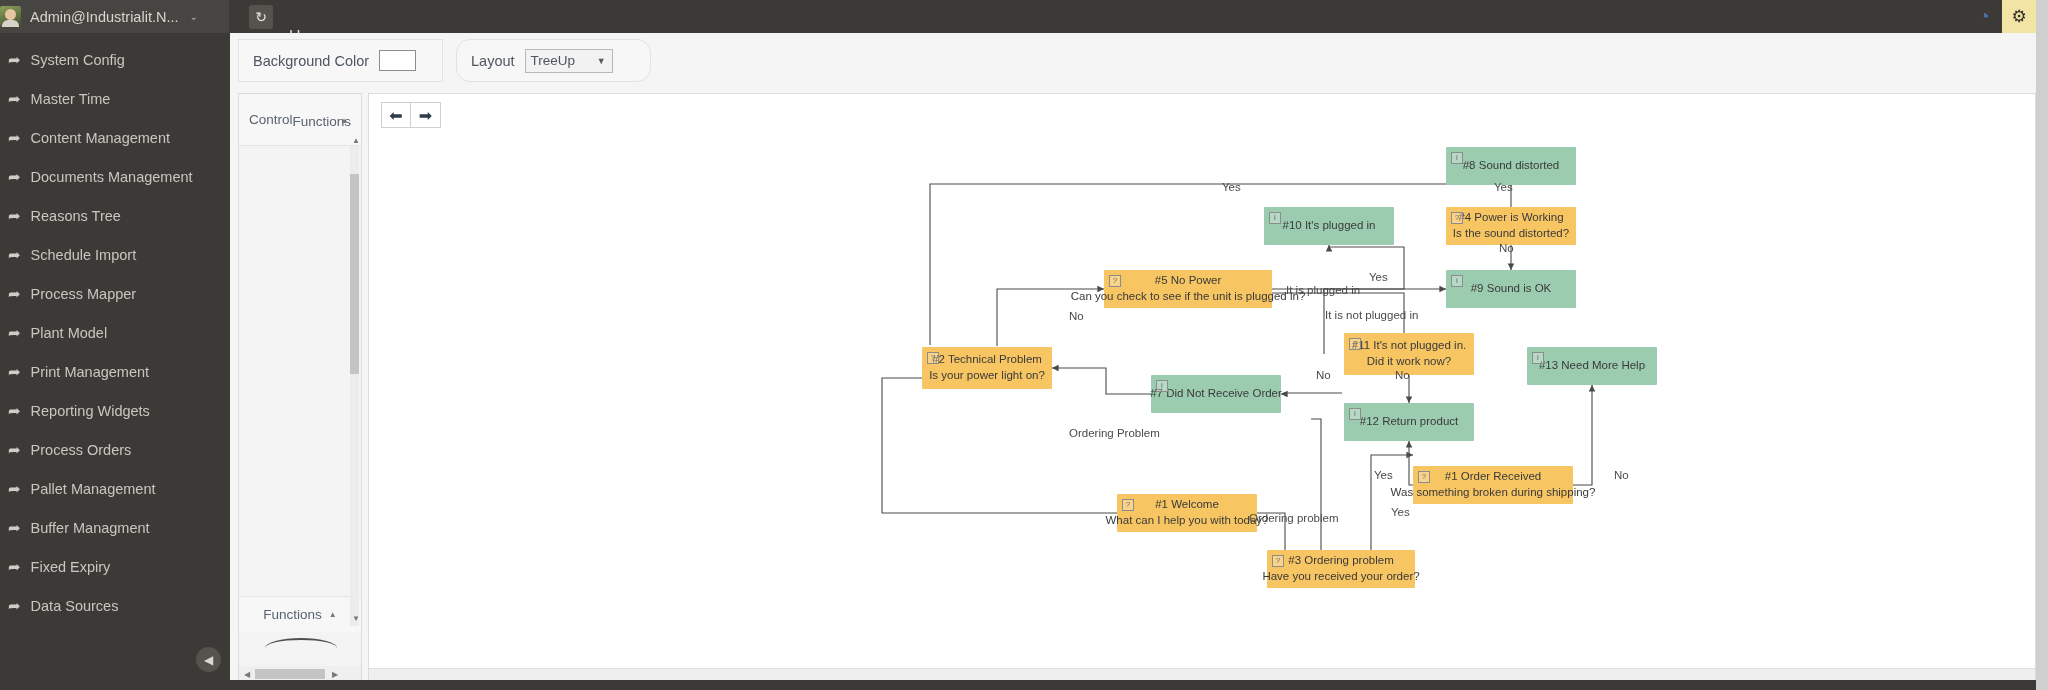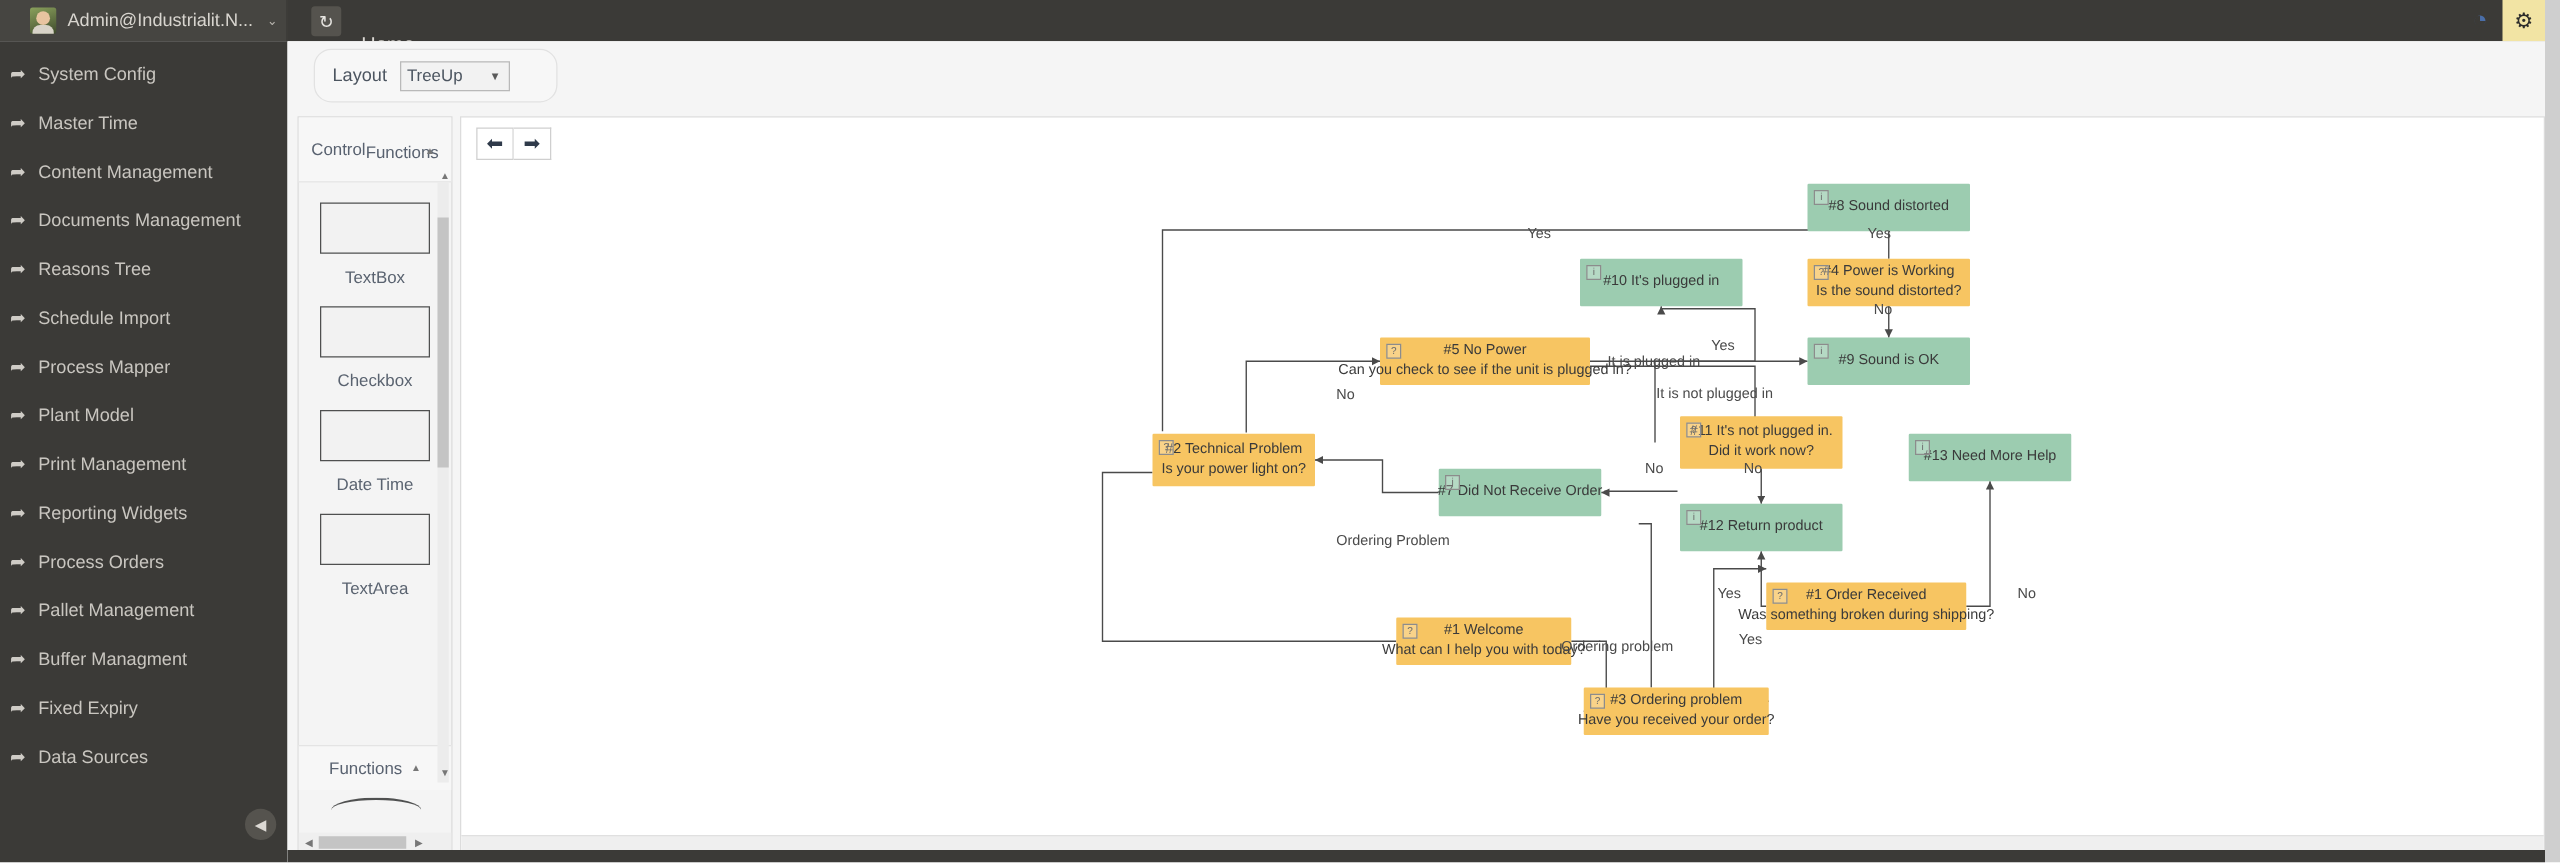--- a/index.html
+++ b/index.html
@@ -11,21 +11,21 @@
     position:relative;
   }
 
   
   #topbar {
     position:absolute; left:0; top:0; width:2048px; height:33px;
     background:#3b3a37; display:flex; align-items:center;
   }
   #user-chip {
     width:230px; height:33px; background:#464541;
-    display:flex; align-items:center; gap:9px; padding-left:24px;
+    display:flex; align-items:center; gap:9px; padding-left:0;
     border-right:1px solid #3b3a37;
   }
   #avatar {
     width:21px; height:21px; flex:0 0 21px; border-radius:2px;
     background:linear-gradient(160deg,#8aa15c 0%,#6d7f4a 40%,#3e4a2c 100%);
     position:relative; overflow:hidden;
   }
   #avatar:before{
     content:""; position:absolute; left:5px; top:3px; width:11px; height:11px;
     border-radius:50%; background:#e8c4a0;
@@ -272,53 +272,39 @@
   <div class="side-item">
     <span class="side-arrow">➦</span>
     <span>Data Sources</span>
   </div>
   <div id="collapse-btn">◀</div>
 </div>
 
 <div id="main">
 
   <div id="toolbar">
+    <div class="tool-group" style="width:205px;">
+      <span class="tool-label">Background Color</span>
+      <div id="bg-color-swatch"></div>
+    </div>
     <div style="width:13px;"></div>
     <div class="tool-group" style="width:195px;border-radius:14px;">
       <span class="tool-label">Layout</span>
       <div id="layout-select">
         <span>TreeUp</span>
         <span id="layout-caret">▼</span>
       </div>
     </div>
   </div>
 
   <div id="palette">
     <div id="palette-head">
       <span id="palette-head-title">Control</span>
       <span id="palette-head-sub">Functions</span>
       <span id="palette-head-caret">▲</span>
-    </div>
-    <div id="palette-body">
-      <div class="pal-item">
-        <div class="pal-box"></div>
-        <span class="pal-caption">TextBox</span>
-      </div>
-      <div class="pal-item">
-        <div class="pal-box"></div>
-        <span class="pal-caption">Checkbox</span>
-      </div>
-      <div class="pal-item">
-        <div class="pal-box"></div>
-        <span class="pal-caption">Date Time</span>
-      </div>
-      <div class="pal-item">
-        <div class="pal-box"></div>
-        <span class="pal-caption">TextArea</span>
-      </div>
     </div>
     <div id="palette-foot">
       <span id="palette-foot-label">Functions</span>
       <span id="palette-foot-caret">▲</span>
     </div>
     <div id="pal-partial"></div>
 
     <div id="pal-vscroll">
       <div id="pal-vthumb"></div>
     </div>

